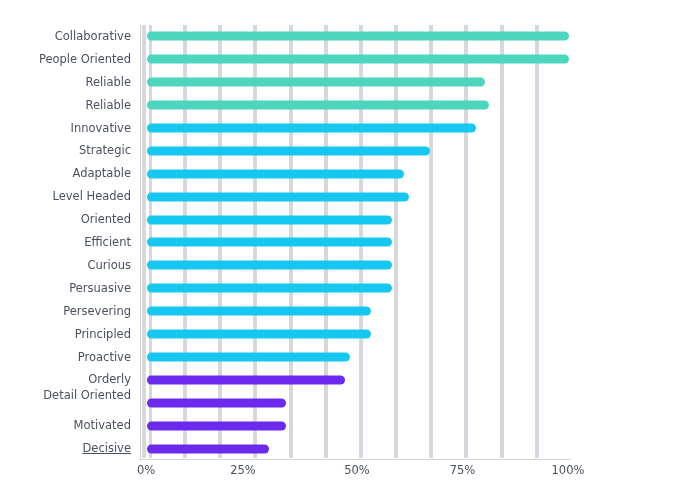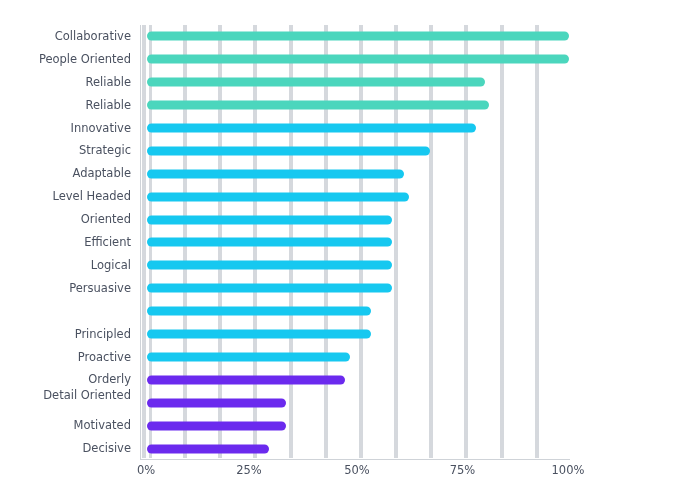--- a/index.html
+++ b/index.html
@@ -145,28 +145,29 @@
       <div class="ylabel" style="top: 0px; height: 22.8947px; line-height: 22.8947px; padding-left: 11px;">Collaborative</div>
       <div class="ylabel" style="top: 22.8947px; height: 22.8947px; line-height: 22.8947px; margin-left: 36px;">People Oriented</div>
       <div class="ylabel" style="top: 45.7895px; height: 22.8947px; line-height: 22.8947px;">Reliable</div>
       <div class="ylabel" style="top: 68.6842px; height: 22.8947px; line-height: 22.8947px;">Reliable</div>
       <div class="ylabel" style="top: 91.5789px; height: 22.8947px; line-height: 22.8947px;">Innovative</div>
       <div class="ylabel" style="top: 114.474px; height: 22.8947px; line-height: 22.8947px;">Strategic</div>
       <div class="ylabel" style="top: 137.368px; height: 22.8947px; line-height: 22.8947px;">Adaptable</div>
       <div class="ylabel" style="top: 160.263px; height: 22.8947px; line-height: 22.8947px;">Level Headed</div>
       <div class="ylabel" style="top: 183.158px; height: 22.8947px; line-height: 22.8947px;">Oriented</div>
       <div class="ylabel" style="top: 206.053px; height: 22.8947px; line-height: 22.8947px;">Efficient</div>
-      <div class="ylabel" style="top: 228.947px; height: 22.8947px; line-height: 22.8947px;">Logical</div>
+      <div class="ylabel" style="top: 228.947px; height: 22.8947px; line-height: 22.8947px;">Curious</div>
       <div class="ylabel" style="top: 251.842px; height: 22.8947px; line-height: 22.8947px;">Persuasive</div>
+      <div class="ylabel" style="top: 274.737px; height: 22.8947px; line-height: 22.8947px;">Persevering</div>
       <div class="ylabel" style="top: 297.632px; height: 22.8947px; line-height: 22.8947px;">Principled</div>
       <div class="ylabel" style="top: 320.526px; height: 22.8947px; line-height: 22.8947px;">Proactive</div>
       <div class="ylabel" style="top: 343.421px; height: 22.8947px; line-height: 22.8947px;">Orderly</div>
       <div class="ylabel" style="top: 359px; height: 22.8947px; line-height: 22.8947px;">Detail Oriented</div>
       <div class="ylabel" style="top: 389.211px; height: 22.8947px; line-height: 22.8947px;">Motivated</div>
-      <div class="ylabel" style="top: 412.105px; height: 22.8947px; line-height: 22.8947px;">Decisive</div>
+      <div class="ylabel" style="top: 412.105px; height: 22.8947px; line-height: 22.8947px; text-decoration: underline;">Decisive</div>
     </div>
 
   <div id="plot-wrap">
     <div id="plot-area">
       <div id="grid-dots" style="background-size: 100% 22.8947px; background-position: 6px 20.8947px;"></div>
       <div id="rows">
           <div class="row" style="top: 0px; height: 22.8947px;">
             <div class="bar" title="Collaborative: 100%" style="width: 422px; background: rgb(75, 214, 189);"></div>
           </div>
           <div class="row" style="top: 22.8947px; height: 22.8947px;">
@@ -222,19 +223,19 @@
           </div>
           <div class="row" style="top: 412.105px; height: 22.8947px;">
             <div class="bar" title="Decisive: 29%" style="width: 122.38px; background: rgb(107, 42, 238);"></div>
           </div>
         </div>
     </div>
   </div>
 
   <div id="xlabels">
       <div class="xlabel" style="left: 6px;">0%</div>
-      <div class="xlabel" style="left: 109px;">25%</div>
+      <div class="xlabel" style="left: 103px;">25%</div>
       <div class="xlabel" style="left: 217px;">50%</div>
       <div class="xlabel" style="left: 322.5px;">75%</div>
       <div class="xlabel" style="left: 428px;">100%</div>
     </div>
 
 </div>
 
 </body></html>

